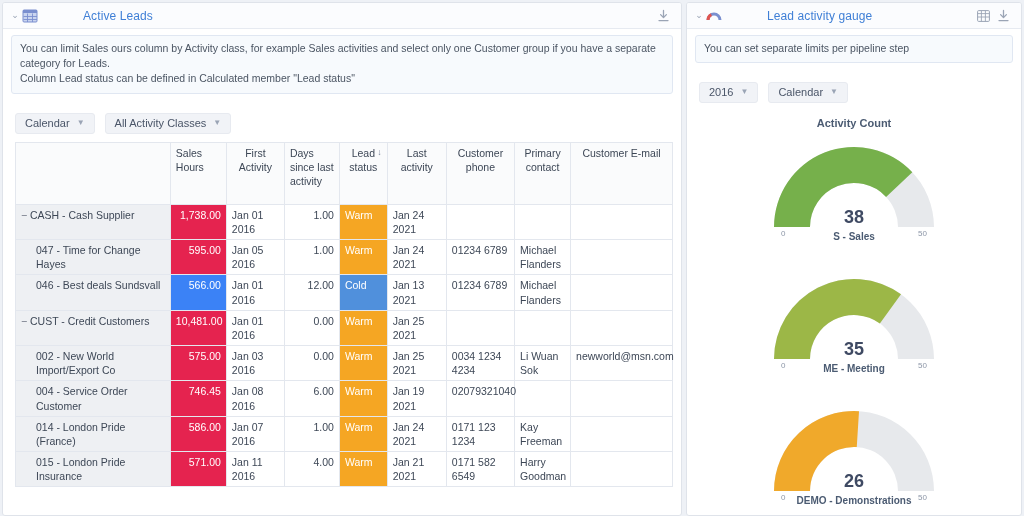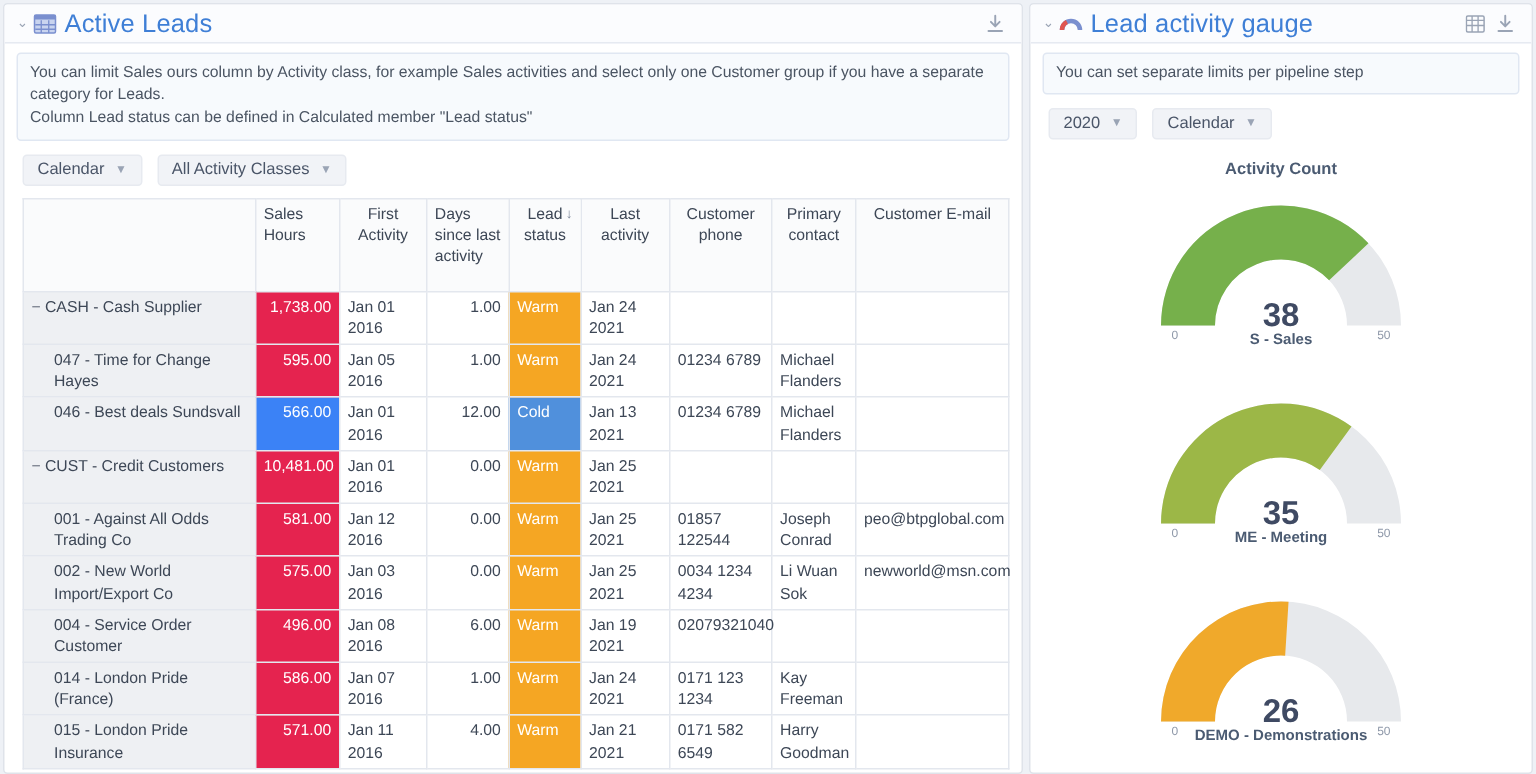--- a/index.html
+++ b/index.html
@@ -30,28 +30,28 @@
     padding: 0 8px 0 6px;
     background: #fbfcfe;
     border-bottom: 1px solid #e6eaf1;
   }
   .chev {
     color: #9aa4b5; font-size: 9px; width: 12px; text-align: center;
     line-height: 1; user-select: none;
   }
   .head-icon { width: 16px; height: 14px; margin: 0 5px 0 1px; flex: 0 0 auto; }
   .head-title {
-    color: #3f7fd6; font-size: 17px; letter-spacing: .1px;
+    color: #3f7fd6; font-size: 12px; letter-spacing: .1px; margin-left: 40px;
   }
   .head-spacer { flex: 1 1 auto; }
   .head-tool { width: 20px; height: 18px; display: flex; align-items: center; justify-content: center; }
 
   
   .note {
-    margin: 6px 8px 0 8px;
+    margin: 6px 8px 10px 8px;
     border: 1px solid #e0e7f2;
     background: #f7fafd;
     border-radius: 3px;
     padding: 5px 8px 6px 8px;
     color: #4b5563;
     font-size: 10.5px;
     line-height: 1.45;
   }
   .note-r { display: block; }
 
@@ -106,21 +106,21 @@
   
   .gauge-area { flex: 1 1 auto; padding: 0 10px; overflow: hidden; }
   .gauge-title {
     text-align: center; font-size: 11px; font-weight: bold;
     color: #4b5b72; margin: 6px 0 0 0;
   }
   .gauge-block { position: relative; height: 130px; margin-top: 2px; }
   .gauge-svg { display: block; margin: 0 auto; }
   .gauge-val {
     position: absolute; left: 0; right: 0; top: 76px;
-    text-align: center; font-size: 22px; font-weight: bold; color: #3f4a63;
+    text-align: center; font-size: 18px; font-weight: bold; color: #3f4a63;
   }
   .gauge-lbl {
     position: absolute; left: 0; right: 0; top: 100px;
     text-align: center; font-size: 10px; font-weight: bold; color: #4b5b72;
   }
   .gauge-min, .gauge-max {
     position: absolute; top: 98px; font-size: 8px; color: #8d97a8;
   }
   .gauge-min { left: 84px; }
   .gauge-max { right: 84px; }
@@ -224,44 +224,33 @@
               <td class="hours c-hours" style="background: rgb(229, 35, 79); color: rgb(255, 255, 255);">10,481.00</td>
               <td class="c-first">Jan 01 2016</td>
               <td class="num c-days">0.00</td>
               <td class="lead c-lead" style="background: rgb(245, 166, 35); color: rgb(255, 255, 255);">Warm</td>
               <td class="c-last">Jan 25 2021</td>
               <td class="c-phone"></td>
               <td class="c-contact"></td>
               <td class="c-email"></td>
             </tr>
             <tr class="item">
-              <td class="name c-name">001 - Against All Odds Trading Co</td>
-              <td class="hours c-hours" style="background: rgb(229, 35, 79); color: rgb(255, 255, 255);">581.00</td>
-              <td class="c-first">Jan 12 2016</td>
-              <td class="num c-days">0.00</td>
-              <td class="lead c-lead" style="background: rgb(245, 166, 35); color: rgb(255, 255, 255);">Warm</td>
-              <td class="c-last">Jan 25 2021</td>
-              <td class="c-phone">01857 122544</td>
-              <td class="c-contact">Joseph Conrad</td>
-              <td class="c-email">peo@btpglobal.com</td>
-            </tr>
-            <tr class="item">
               <td class="name c-name">002 - New World Import/Export Co</td>
               <td class="hours c-hours" style="background: rgb(229, 35, 79); color: rgb(255, 255, 255);">575.00</td>
               <td class="c-first">Jan 03 2016</td>
               <td class="num c-days">0.00</td>
               <td class="lead c-lead" style="background: rgb(245, 166, 35); color: rgb(255, 255, 255);">Warm</td>
               <td class="c-last">Jan 25 2021</td>
               <td class="c-phone">0034 1234 4234</td>
               <td class="c-contact">Li Wuan Sok</td>
               <td class="c-email">newworld@msn.com</td>
             </tr>
             <tr class="item">
               <td class="name c-name">004 - Service Order Customer</td>
-              <td class="hours c-hours" style="background: rgb(229, 35, 79); color: rgb(255, 255, 255);">496.00</td>
+              <td class="hours c-hours" style="background: rgb(229, 35, 79); color: rgb(255, 255, 255);">746.45</td>
               <td class="c-first">Jan 08 2016</td>
               <td class="num c-days">6.00</td>
               <td class="lead c-lead" style="background: rgb(245, 166, 35); color: rgb(255, 255, 255);">Warm</td>
               <td class="c-last">Jan 19 2021</td>
               <td class="c-phone">02079321040</td>
               <td class="c-contact"></td>
               <td class="c-email"></td>
             </tr>
             <tr class="item">
               <td class="name c-name">014 - London Pride (France)</td>
@@ -313,21 +302,21 @@
           <path d="M6.5 1.5V8 M3.6 5.6L6.5 8.6L9.4 5.6" stroke="#9aa4b5" stroke-width="1.3" fill="none" stroke-linecap="round" stroke-linejoin="round"></path>
           <path d="M2 11.6H11" stroke="#9aa4b5" stroke-width="1.3" stroke-linecap="round"></path>
         </svg>
       </span>
     </div>
 
     <div class="note">You can set separate limits per pipeline step</div>
 
     <div class="chips">
       <div class="chip">
-        <span>2020</span>
+        <span>2016</span>
         <span class="cv">▼</span>
       </div>
       <div class="chip">
         <span>Calendar</span>
         <span class="cv">▼</span>
       </div>
     </div>
 
     <div class="gauge-area">
       <div class="gauge-title">Activity Count</div>

